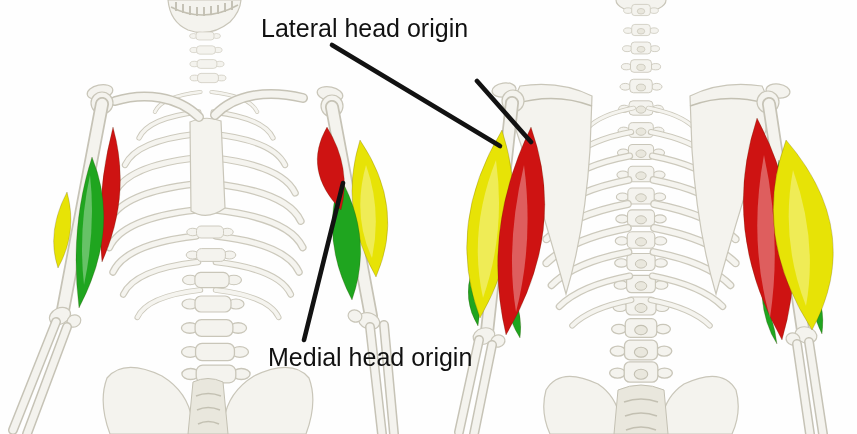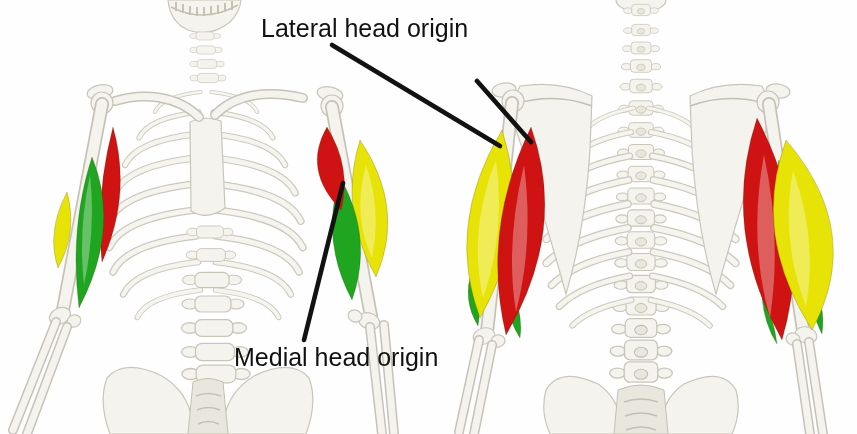--- a/index.html
+++ b/index.html
@@ -243,15 +243,15 @@
   </g>
 
   <g>
     <line class="ldr" x1="332" y1="45" x2="500" y2="146" stroke="#121212"></line>
     <line class="ldr" x1="477" y1="81" x2="531" y2="142" stroke="#121212"></line>
     <line class="ldr" x1="343" y1="183" x2="304" y2="340" stroke="#121212"></line>
   </g>
 </svg>
 
 <div class="lbl" style="left:261px;top:15px;">Lateral head origin</div>
-<div class="lbl" style="left:234px;top:344px;">Medial head origin</div>
+<div class="lbl" style="left:268px;top:344px;">Medial head origin</div>
 
 </div>
 
 </body></html>

